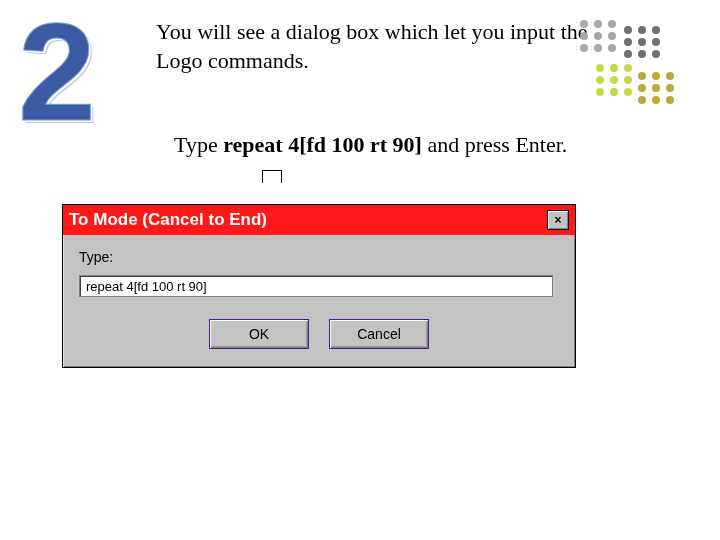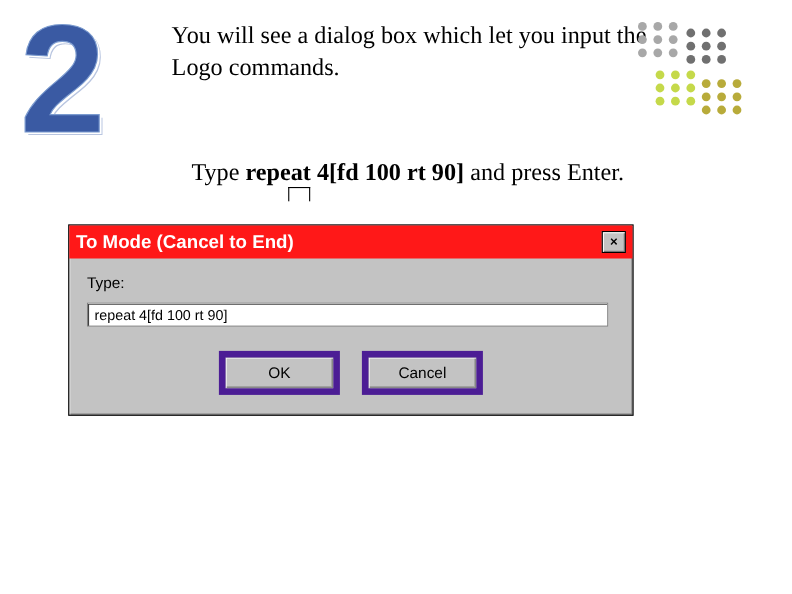--- a/index.html
+++ b/index.html
@@ -29,21 +29,21 @@
     left: 156px;
     top: 18px;
     font-size: 22px;
     color: #000;
     line-height: 1.3;
     max-width: 440px;
   }
   .instruction-2 {
     position: absolute;
     left: 174px;
-    top: 144px;
+    top: 132px;
     font-size: 22px;
     color: #000;
   }
   .instruction-2 .bold {
     font-weight: bold;
   }
   .dots-cluster {
     position: absolute;
     right: 30px;
     top: 20px;
@@ -135,21 +135,21 @@
   .button-row {
     margin-top: 22px;
     display: flex;
     justify-content: center;
     gap: 20px;
   }
   .win-btn {
     width: 98px;
     height: 28px;
     background: #c3c3c3;
-    border: 6px solid #4c1d95;
+    border: 1px solid #4c1d95;
     box-shadow: inset 1px 1px 0 #fff, inset -1px -1px 0 #808080, inset -2px -2px 0 #a0a0a0;
     font-family: Arial, sans-serif;
     font-size: 14px;
     color: #000;
     cursor: pointer;
     display: flex;
     align-items: center;
     justify-content: center;
   }
 </style>

